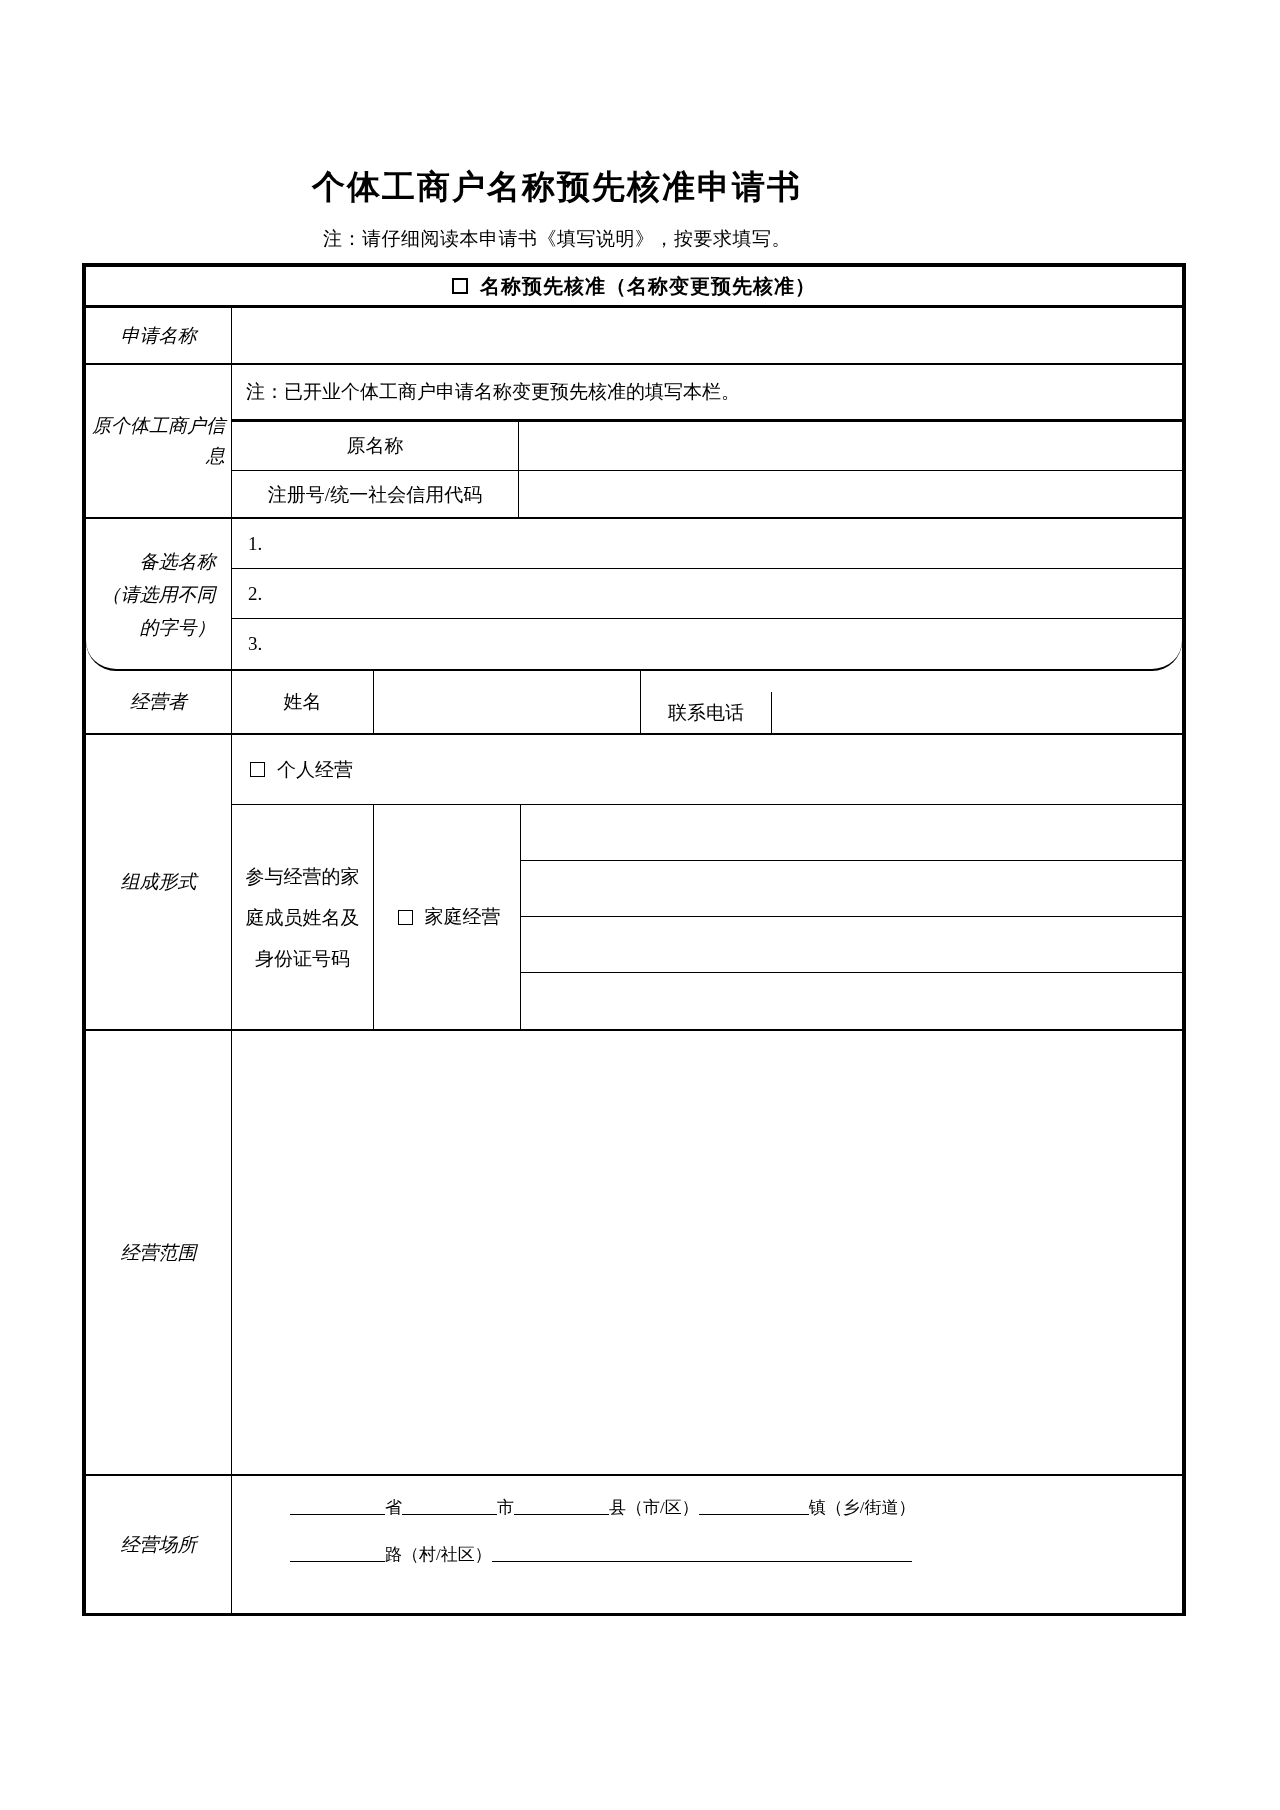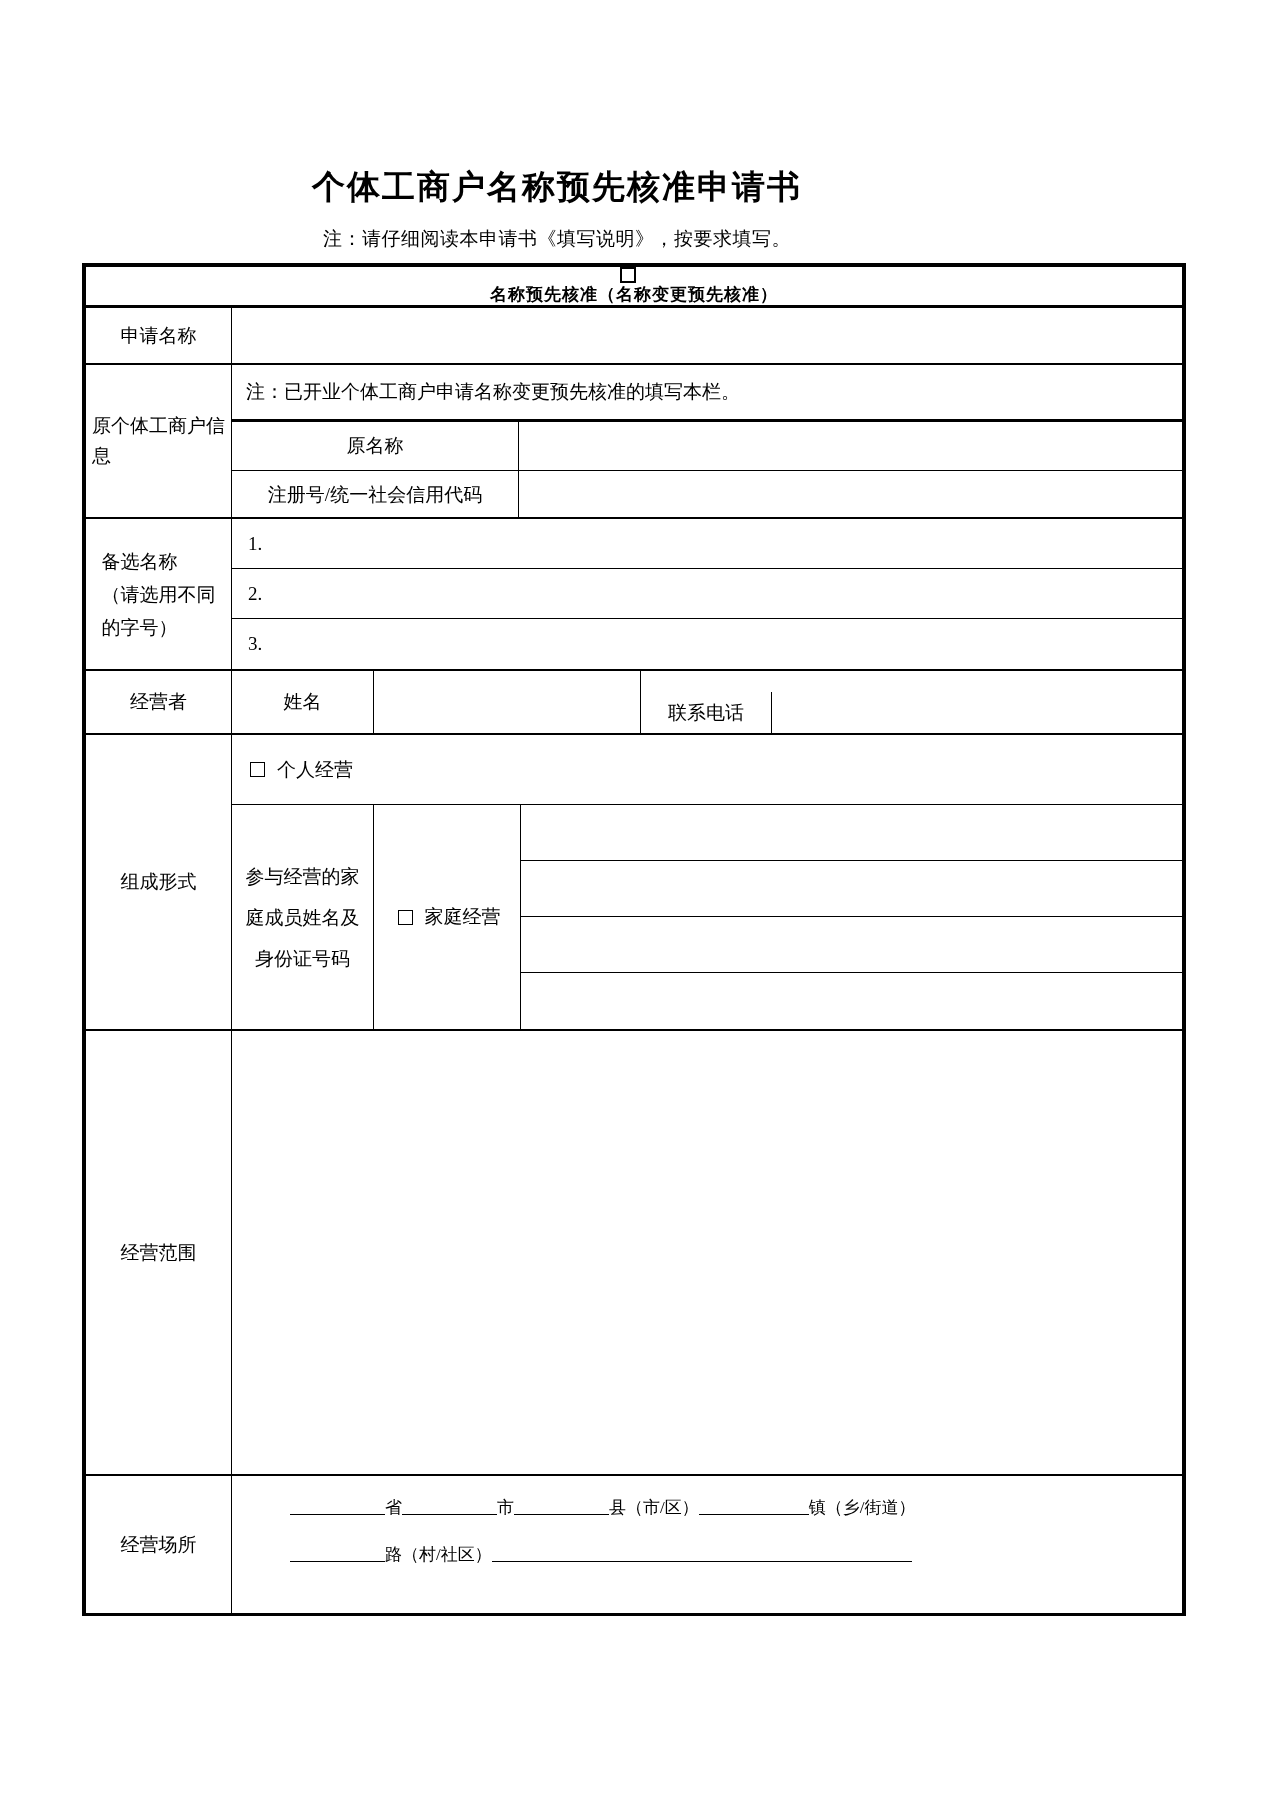--- a/index.html
+++ b/index.html
@@ -25,33 +25,33 @@
   .form{
     position:absolute;left:82px;top:263px;width:1104px;
     border:4px solid #000;border-bottom-width:3px;
     box-sizing:border-box;background:#fff;
   }
   .row{display:flex;box-sizing:border-box;border-bottom:2px solid #000;align-items:stretch;}
   .row:last-child{border-bottom:none;}
   .cell{box-sizing:border-box;font-size:19px;}
   .label-col{
     width:146px;flex:0 0 146px;border-right:1.5px solid #000;
-    display:flex;align-items:center;justify-content:center;text-align:left;
-    line-height:30px;padding:0 6px;
+    display:flex;align-items:center;justify-content:center;text-align:right;
+    line-height:30px;padding:0 6px;font-style:italic;
   }
   .grow{flex:1 1 auto;min-width:0;}
   .vcenter{display:flex;align-items:center;}
   .hcenter{justify-content:center;text-align:center;}
 
   
   .hdr-row{
     height:38px;border-bottom:3px solid #000;
     display:flex;align-items:center;justify-content:center;
     font-family:"Liberation Sans","DejaVu Sans",sans-serif;
-    font-weight:bold;font-size:17px;letter-spacing:1px;flex-direction:column;
+    font-weight:bold;font-size:20px;letter-spacing:1px;
   }
   .cb{
     display:inline-block;width:16px;height:16px;border:2px solid #000;
     box-sizing:border-box;margin-right:12px;flex:0 0 auto;background:#fff;
   }
   .cb.small{width:15px;height:15px;border-width:1.5px;}
 
   
   .r-apply{height:57px;}
 
@@ -60,21 +60,21 @@
   .orig-note{height:57px;border-bottom:3px solid #000000;padding-left:14px;}
   .orig-field{height:48px;border-bottom:1px solid #000;}
   .orig-field:last-child{border-bottom:none;}
   .orig-field .f-label{
     width:287px;flex:0 0 287px;border-right:1px solid #000;
     display:flex;align-items:center;justify-content:center;
   }
   .orig-field .f-value{flex:1 1 auto;}
 
   
-  .r-cand{height:152px;}
+  .r-cand{height:152px;border-radius:30px;}
   .cand-label{line-height:33px;}
   .cand-item{height:50px;border-bottom:1px solid #000;display:flex;align-items:center;padding-left:16px;}
   .cand-item:last-child{border-bottom:none;}
 
   
   .r-oper{height:64px;}
   .oper-name-label{width:142px;flex:0 0 142px;border-right:1px solid #000;}
   .oper-name-value{width:267px;flex:0 0 267px;border-right:1px solid #000;}
   .oper-phone-label{width:131px;flex:0 0 131px;border-right:1px solid #000;margin-top:21px;}
   .oper-phone-value{flex:1 1 auto;}

